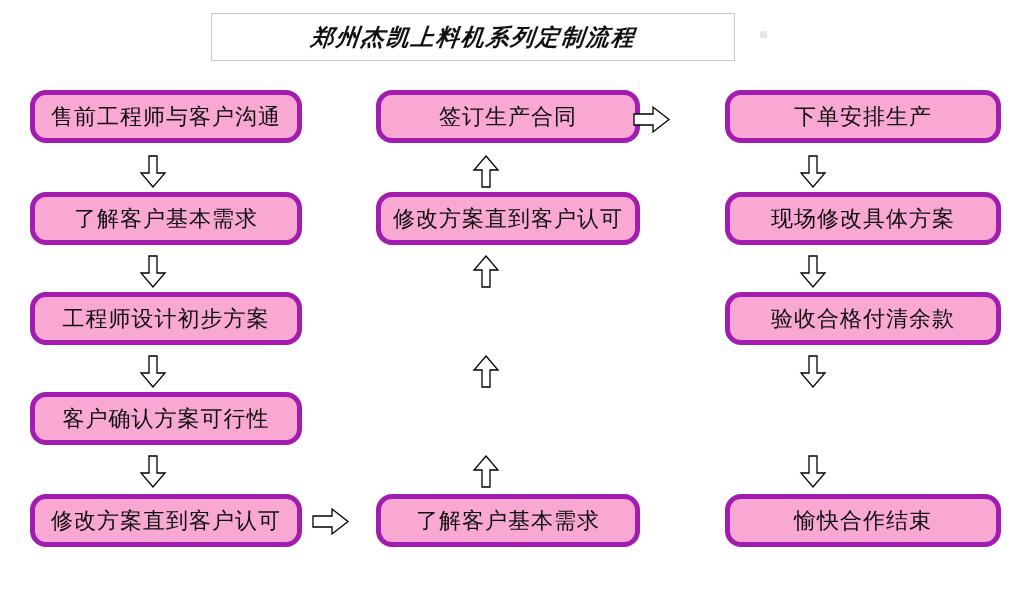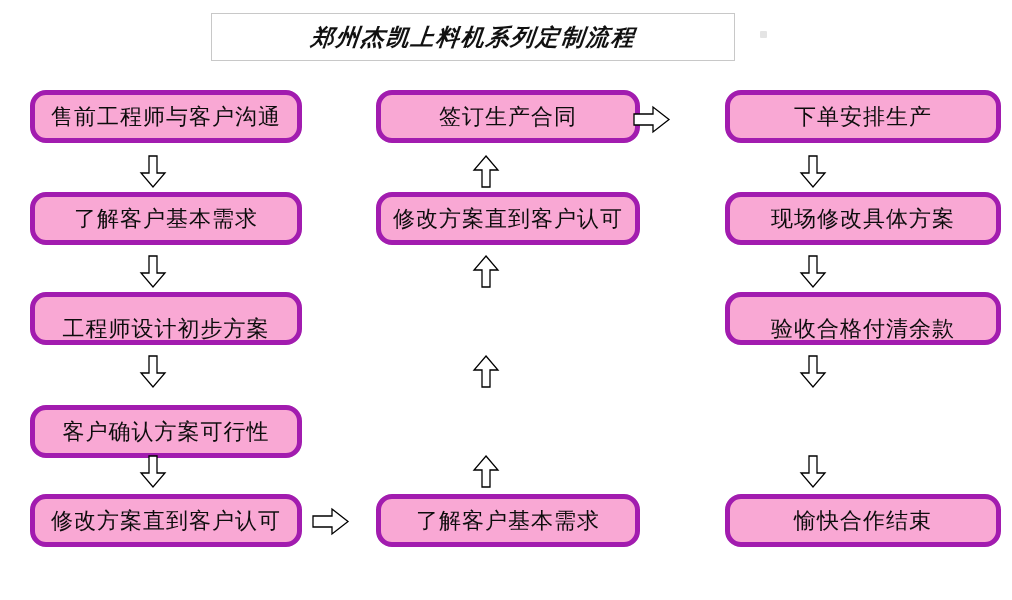--- a/index.html
+++ b/index.html
@@ -76,22 +76,22 @@
     letter-spacing: 1px;
     line-height: 1;
   }
 
   .col-left  { left: 30px;  width: 272px; }
   .col-mid   { left: 376px; width: 264px; }
   .col-right { left: 725px; width: 276px; }
 
   .row1 { top: 90px;  }
   .row2 { top: 192px; }
-  .row3 { top: 292px; align-items: flex-end; }
-  .row4 { top: 392px; margin-top: 13px; }
+  .row3 { top: 292px; }
+  .row4 { top: 392px; }
   .row5 { top: 494px; }
 
   
   .arrow {
     position: absolute;
   }
   .arrow svg {
     display: block;
     overflow: visible;
   }

